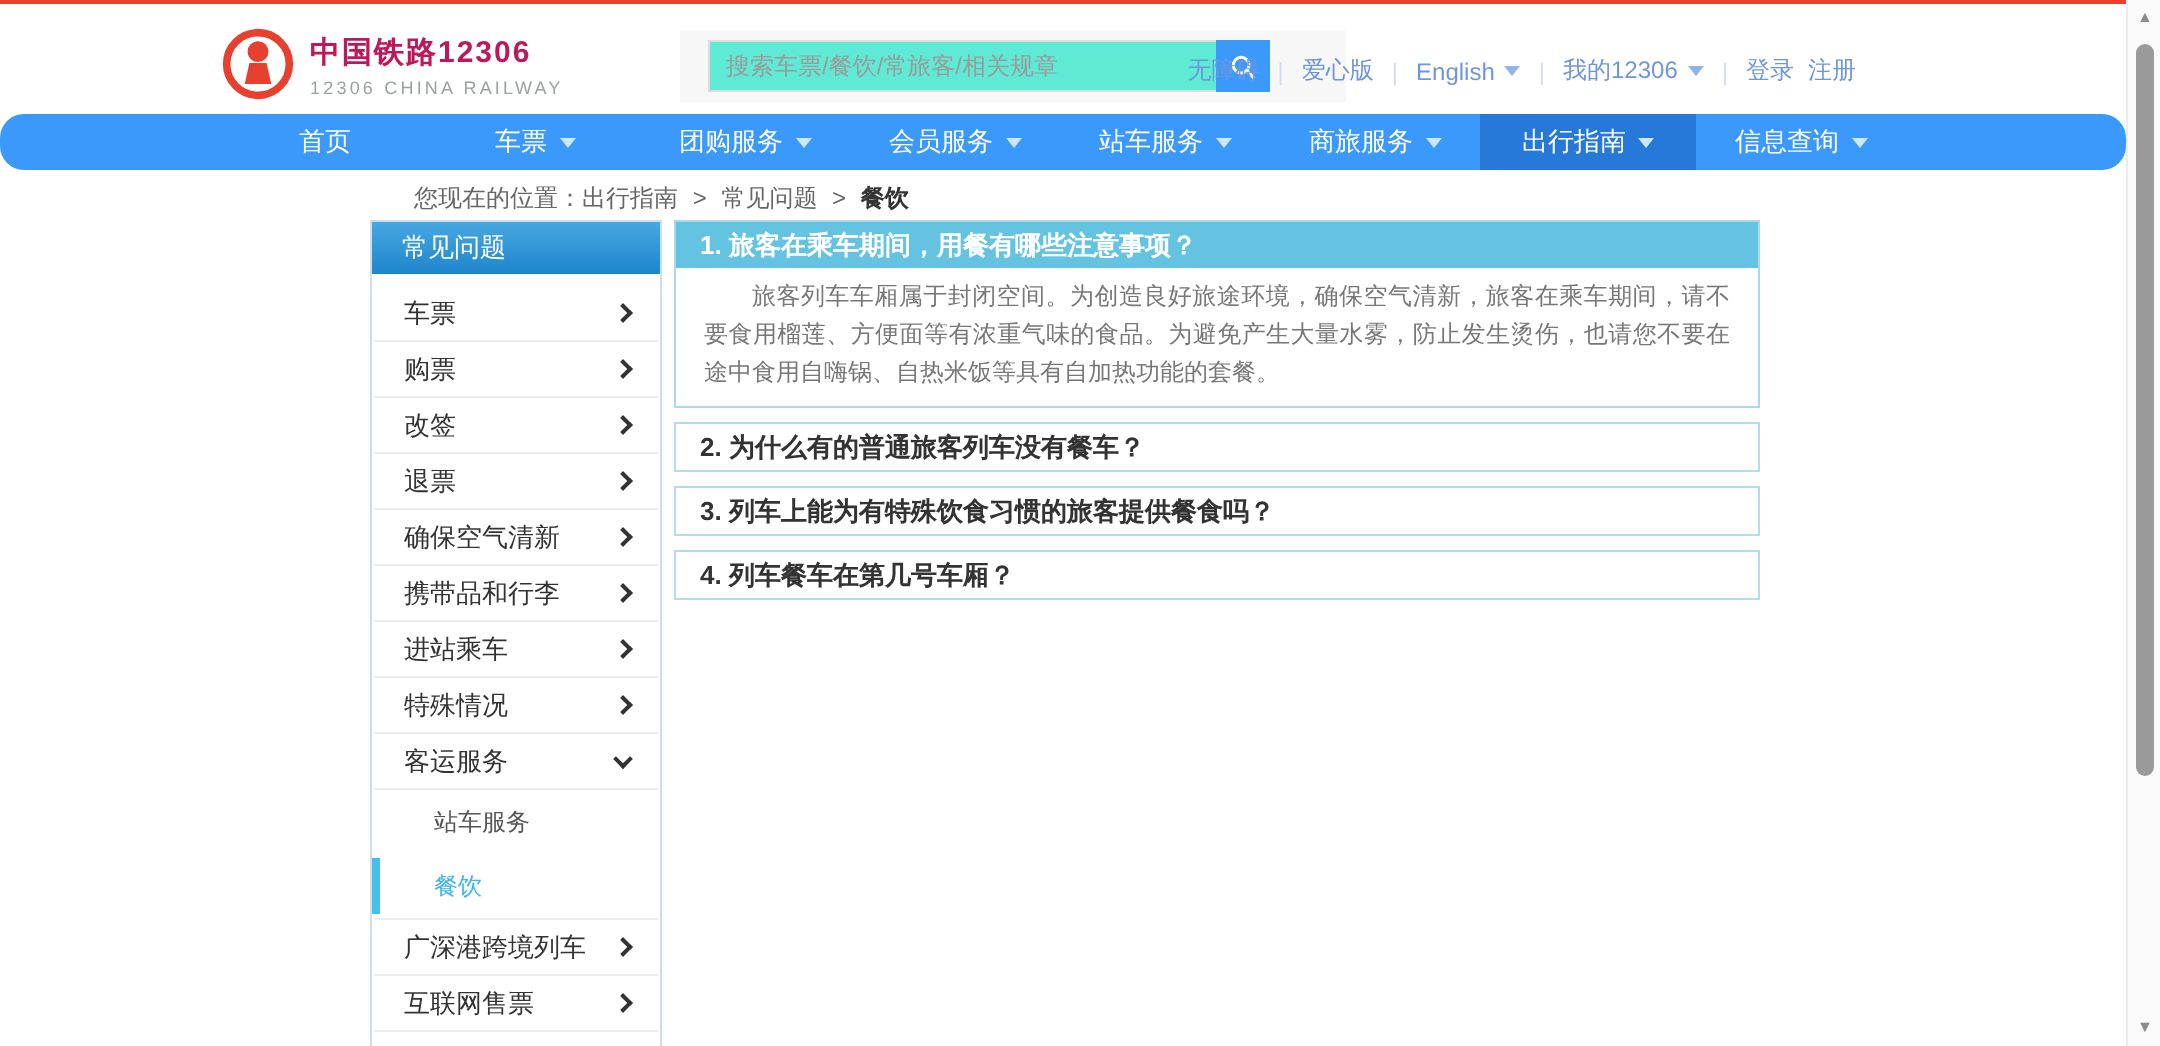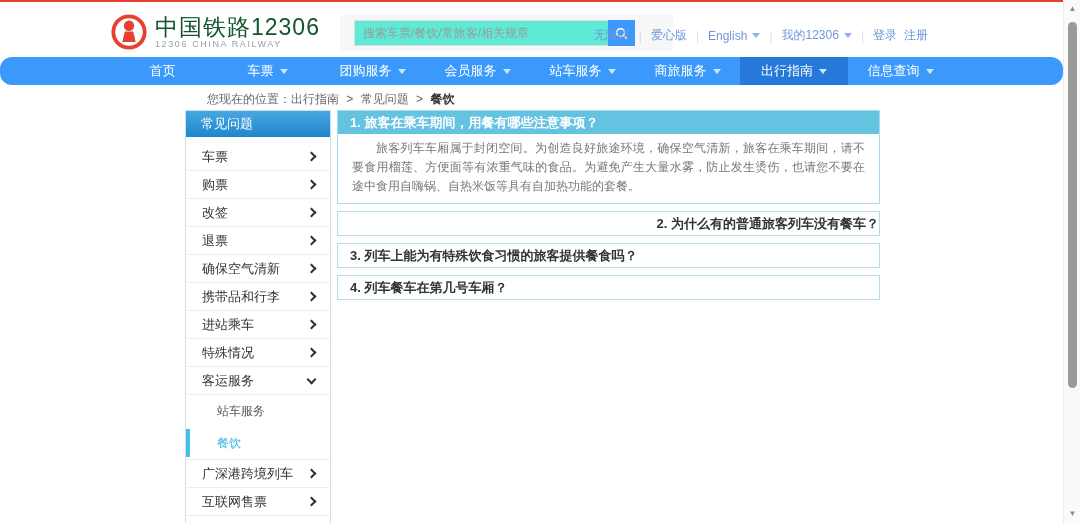--- a/index.html
+++ b/index.html
@@ -8,21 +8,21 @@
   .viewport { position:relative; width:1080px; height:523px; overflow:hidden; background:#fff; }
 
   
   .topline { position:absolute; top:0; left:0; width:1063px; height:2px; background:#e8402f; }
 
   
   .header { position:absolute; top:2px; left:0; width:1063px; height:55px; background:#fff; }
   .logo { position:absolute; left:110px; top:11px; display:flex; align-items:center; cursor:pointer; }
   .logo-icon { width:38px; height:38px; }
   .logo-text { margin-left:7px; }
-  .logo-cn { font-size:23px; color:#14532d; font-weight:normal; letter-spacing:1px; line-height:22px; }
+  .logo-cn { font-size:15px; color:#be185d; font-weight:bold; letter-spacing:1px; line-height:22px; }
   .logo-en { font-size:9px; color:#9aa0a6; letter-spacing:1.6px; margin-top:1px; }
 
   .search-panel { position:absolute; left:340px; top:13px; width:333px; height:36px; background:#f7f7f7; display:flex; align-items:center; padding-left:14px; }
   .search-input { width:254px; height:26px; border:1px solid #ddd; border-right:none; background:#5eead4; padding:0 8px; font-size:12px; color:#333; outline:none; font-family:inherit; }
   .search-input::placeholder { color:#9b9b9b; }
   .search-btn { width:27px; height:26px; background:#3b99fc; border:none; cursor:pointer; display:flex; align-items:center; justify-content:center; }
 
   .top-links { position:absolute; right:135px; top:25px; display:flex; align-items:center; font-size:12px; color:#6f96dd; white-space:nowrap; }
   .top-links a { color:#6f96dd; text-decoration:none; cursor:pointer; }
   .top-links .sep { color:#d4dded; margin:0 9px; }
@@ -55,21 +55,21 @@
   .sub-item.active { color:#3fb4e6; }
   .active-bar { position:absolute; left:-1px; top:2px; bottom:2px; width:4px; background:#45c0e8; }
 
   
   .main { position:absolute; left:337px; top:110px; width:543px; }
   .faq-open { border:1px solid #a9d9ee; margin-bottom:7px; }
   .faq-open-head { height:23px; line-height:23px; background:#65c3e2; color:#fff; font-size:13px; font-weight:bold; padding-left:12px; cursor:pointer; }
   .faq-open-body { padding:5px 14px 7px 14px; font-size:12px; color:#777; line-height:19px; text-align:justify; }
   .faq-open-body p { text-indent:2em; }
   .faq-row { height:25px; border:1px solid #b3dcee; display:flex; align-items:center; padding-left:12px; font-size:13px; font-weight:bold; color:#333; margin-bottom:7px; cursor:pointer; background:#fff; }
-  .faq-row.r2 { margin-top:0;justify-content:flex-end; }
+  .faq-row.r2 { margin-top:0; }
 
   
   .scrollbar { position:absolute; right:0; top:0; width:17px; height:523px; background:#fafafa; border-left:1px solid #ebebeb; }
   .sb-arrow { position:absolute; left:0; width:17px; height:16px; color:#8b8b8b; font-size:8px; text-align:center; line-height:16px; cursor:pointer; }
   .sb-arrow.up { top:1px; }
   .sb-arrow.down { bottom:1px; }
   .sb-thumb { position:absolute; left:4px; top:22px; width:9px; height:366px; background:#9a9a9a; border-radius:5px; cursor:pointer; }
 </style>
 </head>
 <body>

